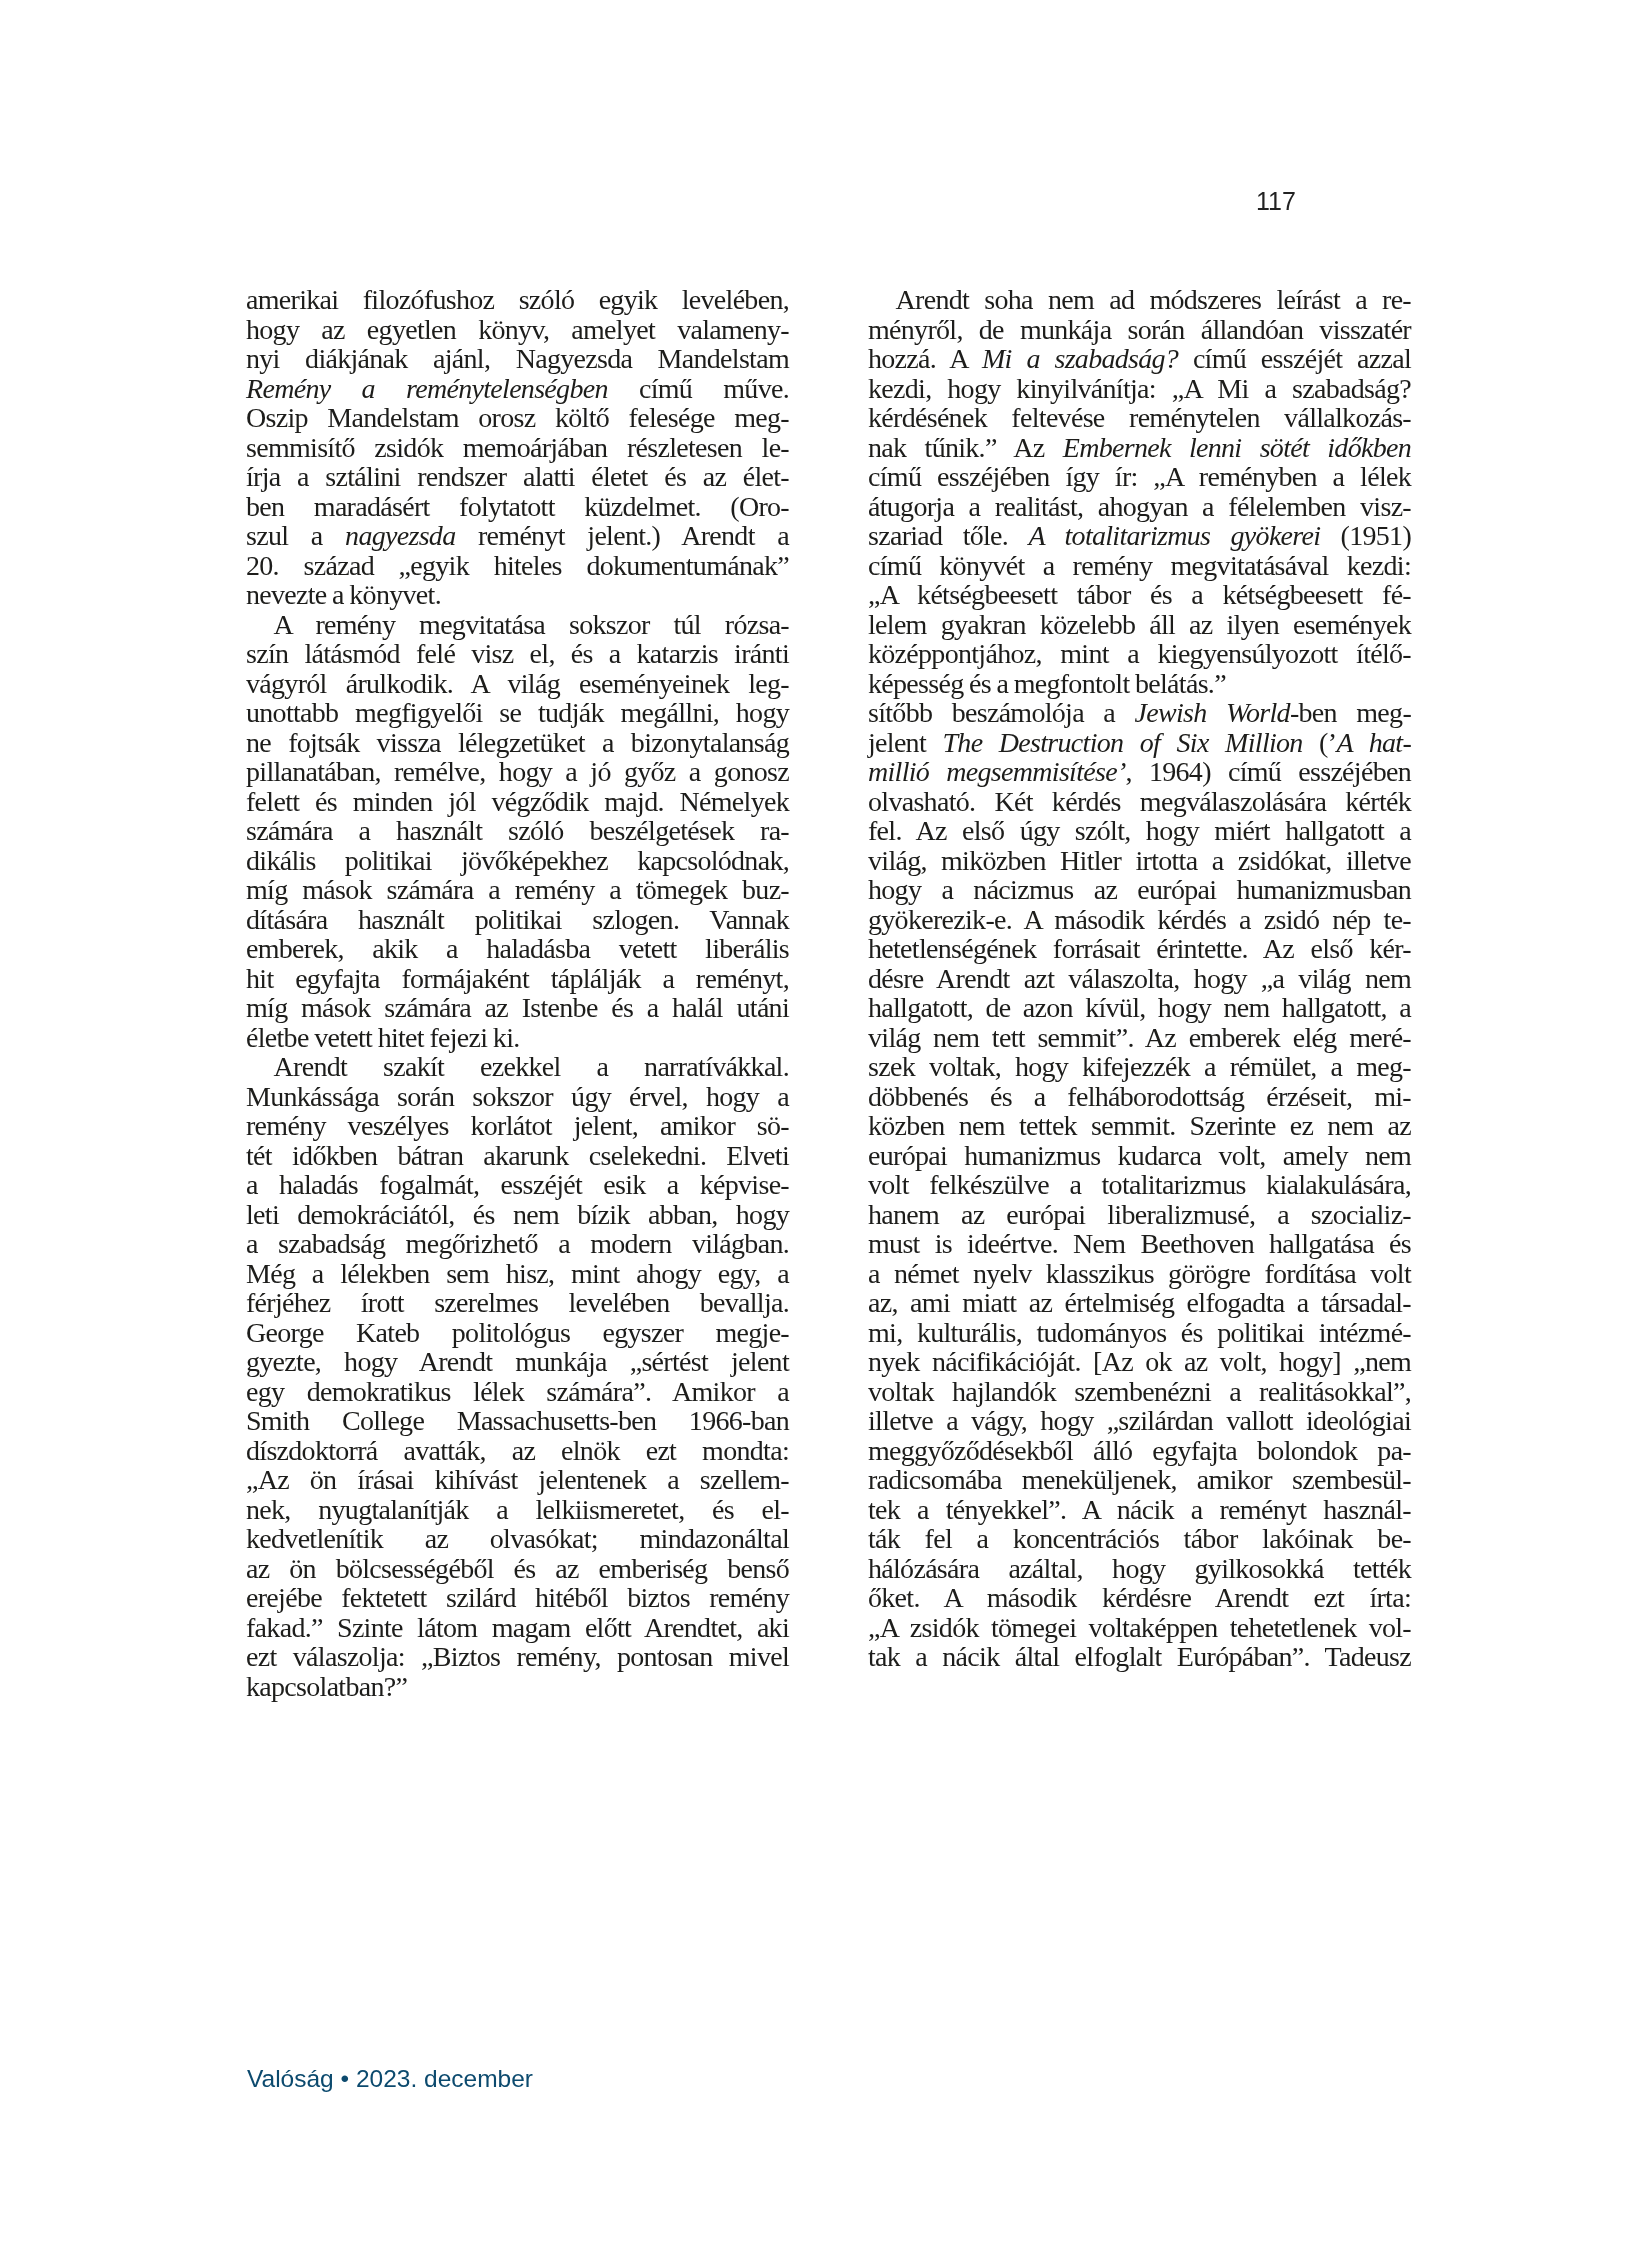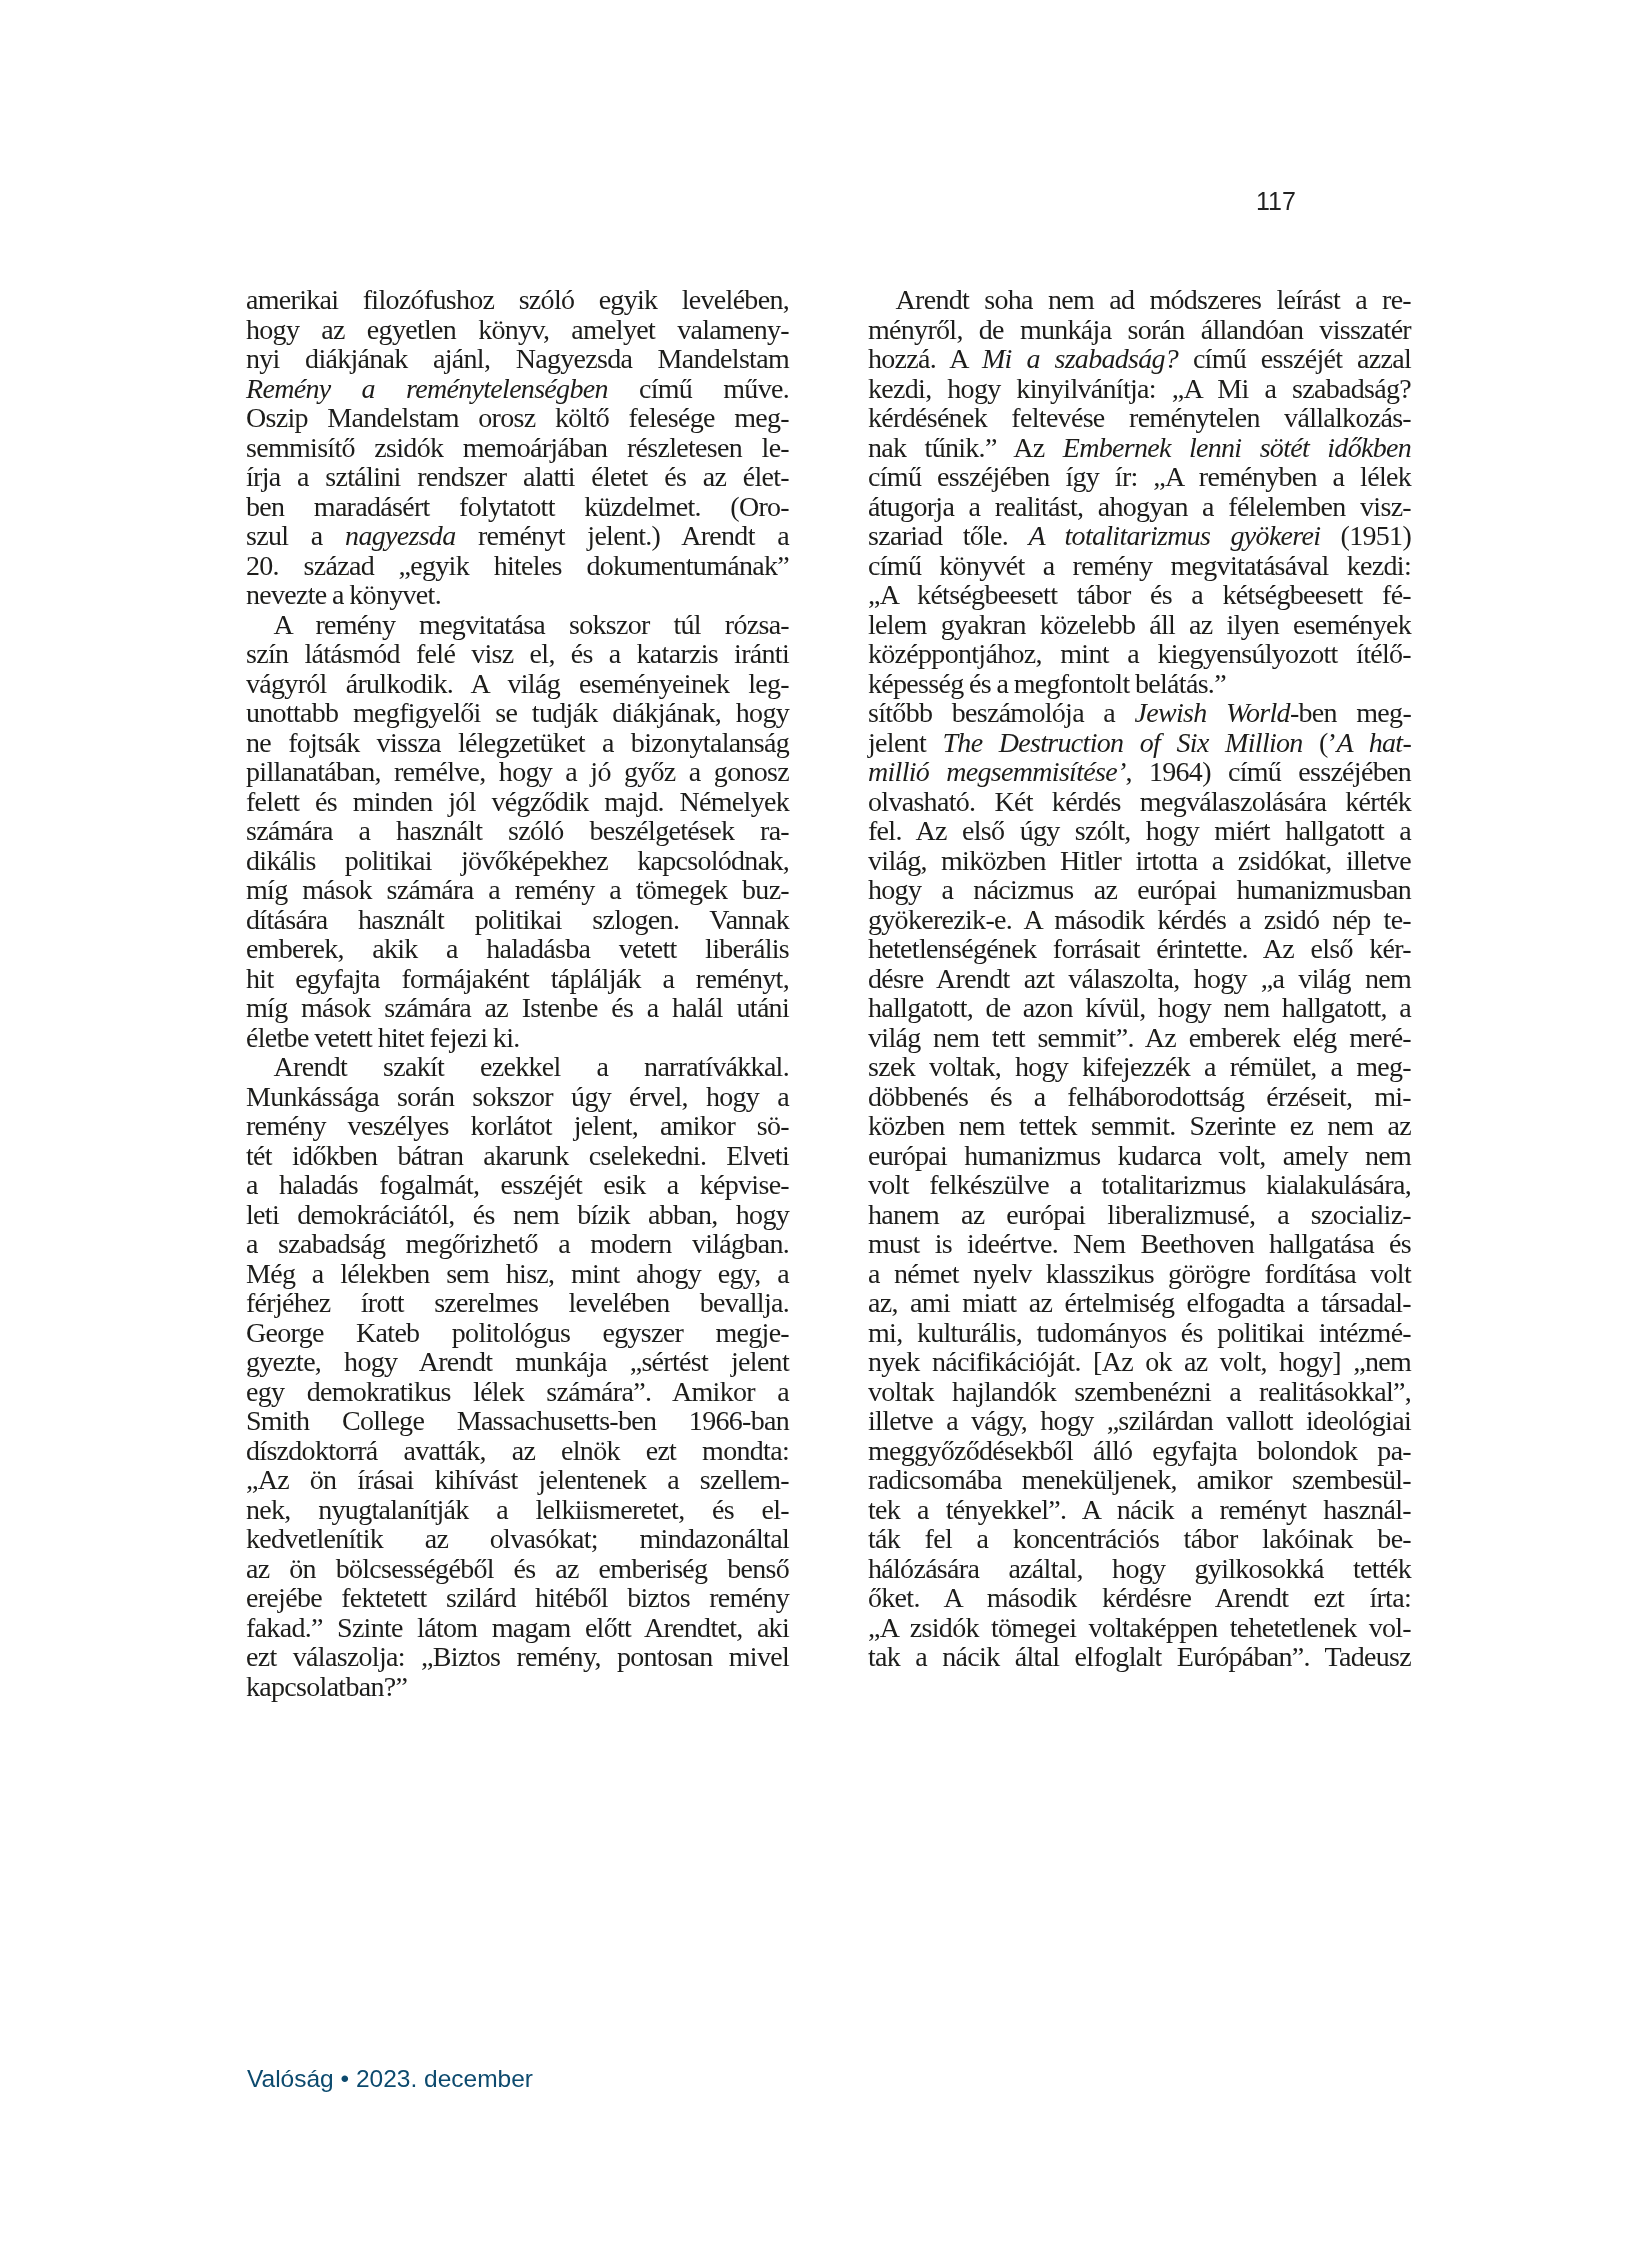--- a/index.html
+++ b/index.html
@@ -37,21 +37,21 @@
     <span class="line"><span>Oszip Mandelstam orosz költő felesége meg-</span></span>
     <span class="line"><span>semmisítő zsidók memoárjában részletesen le-</span></span>
     <span class="line"><span>írja a sztálini rendszer alatti életet és az élet-</span></span>
     <span class="line"><span>ben maradásért folytatott küzdelmet. (Oro-</span></span>
     <span class="line"><span>szul a </span><i>nagyezsda</i><span> reményt jelent.) Arendt a</span></span>
     <span class="line"><span>20. század „egyik hiteles dokumentumának”</span></span>
     <span class="line last"><span>nevezte a könyvet.</span></span>
     <span class="line indent"><span>A remény megvitatása sokszor túl rózsa-</span></span>
     <span class="line"><span>szín látásmód felé visz el, és a katarzis iránti</span></span>
     <span class="line"><span>vágyról árulkodik. A világ eseményeinek leg-</span></span>
-    <span class="line"><span>unottabb megfigyelői se tudják diákjának, hogy</span></span>
+    <span class="line"><span>unottabb megfigyelői se tudják megállni, hogy</span></span>
     <span class="line"><span>ne fojtsák vissza lélegzetüket a bizonytalanság</span></span>
     <span class="line"><span>pillanatában, remélve, hogy a jó győz a gonosz</span></span>
     <span class="line"><span>felett és minden jól végződik majd. Némelyek</span></span>
     <span class="line"><span>számára a használt szóló beszélgetések ra-</span></span>
     <span class="line"><span>dikális politikai jövőképekhez kapcsolódnak,</span></span>
     <span class="line"><span>míg mások számára a remény a tömegek buz-</span></span>
     <span class="line"><span>dítására használt politikai szlogen. Vannak</span></span>
     <span class="line"><span>emberek, akik a haladásba vetett liberális</span></span>
     <span class="line"><span>hit egyfajta formájaként táplálják a reményt,</span></span>
     <span class="line"><span>míg mások számára az Istenbe és a halál utáni</span></span>

